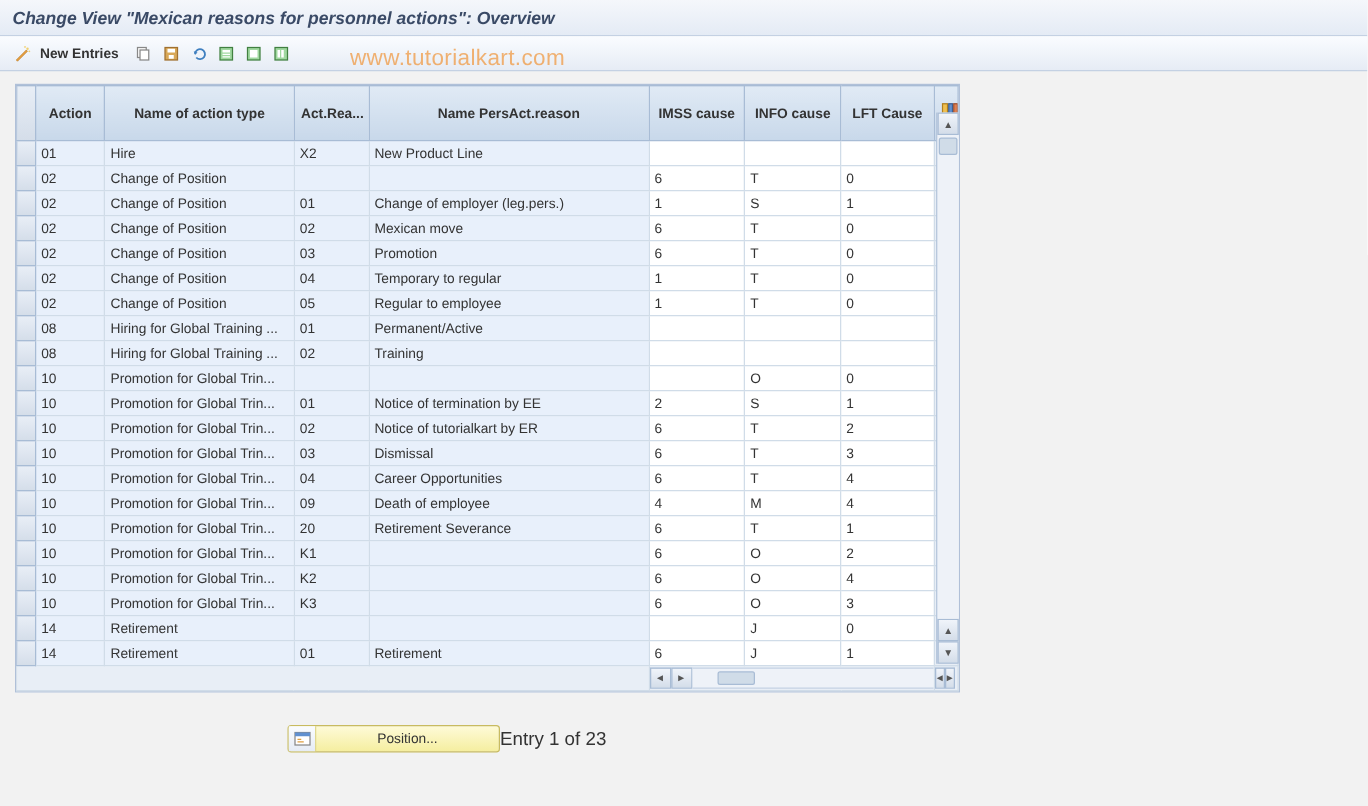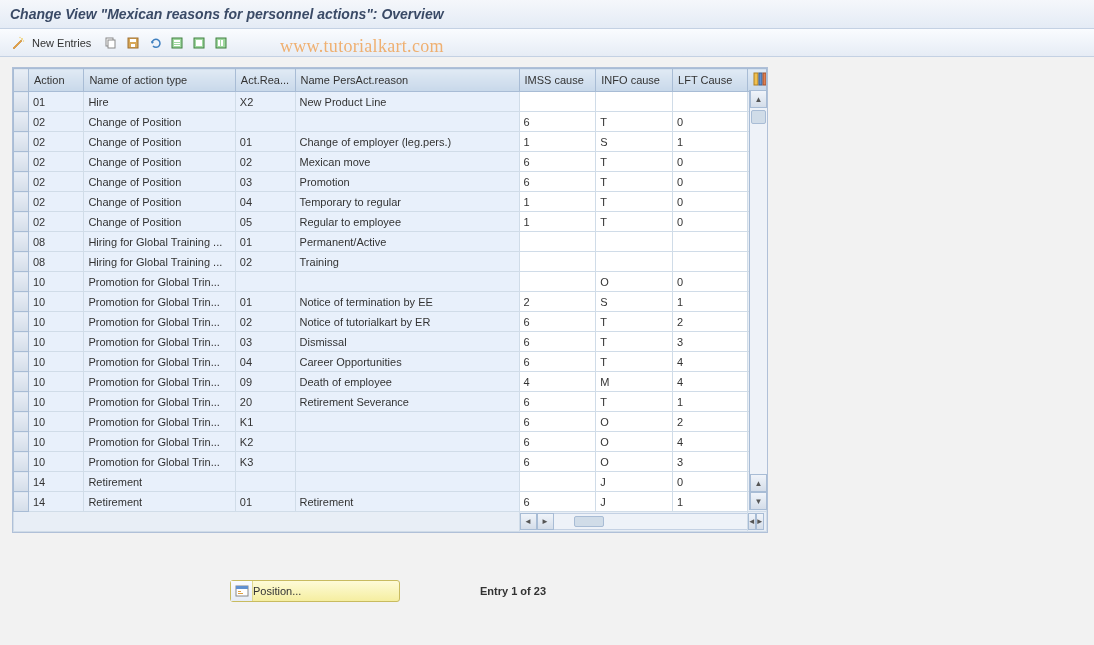--- a/index.html
+++ b/index.html
@@ -24,20 +24,21 @@
     color: #3a4a66;
   }
   .toolbar {
     background: linear-gradient(to bottom, #fafcff, #e6ecf5);
     border-bottom: 1px solid #c4d1e3;
     padding: 4px 10px;
     display: flex;
     align-items: center;
     gap: 6px;
     height: 28px;
+    font-weight: bold;
   }
   .tb-icon {
     width: 16px;
     height: 16px;
     display: inline-flex;
     align-items: center;
     justify-content: center;
     cursor: pointer;
   }
   .tb-text {
@@ -49,42 +50,41 @@
   .watermark {
     position: absolute;
     left: 280px;
     top: 36px;
     font-size: 18px;
     color: #f0a050;
     opacity: 0.8;
     font-weight: normal;
     pointer-events: none;
     letter-spacing: 0.3px;
-    font-family: Liberation Serif, serif;
   }
   .content {
     padding: 10px 12px;
   }
   .table-wrap {
     border: 1px solid #b0c0d8;
     background: #fff;
     width: 756px;
     position: relative;
   }
   table {
     border-collapse: collapse;
     width: 100%;
     table-layout: fixed;
   }
   th {
     background: linear-gradient(to bottom, #e0eaf5, #c8d8ea);
     border: 1px solid #a8bcd5;
-    text-align: left;
-    padding: 3px 5px;
-    font-weight: normal;
+    text-align: center;
+    padding: 13px 5px;
+    font-weight: bold;
     font-size: 11px;
     color: #333;
     height: 20px;
     overflow: hidden;
     white-space: nowrap;
   }
   td {
     border: 1px solid #d0dce8;
     padding: 2px 4px;
     height: 20px;
@@ -167,26 +167,24 @@
   }
   .pos-btn-icon {
     width: 22px;
     height: 100%;
     border-right: 1px solid #e0d890;
     display: flex;
     align-items: center;
     justify-content: center;
     background: linear-gradient(to bottom, #fafcff, #e6ecf5);
   }
-  .pos-btn-label { flex: 1; text-align: left; }
+  .pos-btn-label { flex: 1; text-align: center; }
   .entry-text {
-    margin-left: 80px;
-    font-size: 11px;
+    font-size: 15px;
     color: #333;
-    font-weight: bold;
   }
 </style>
 </head>
 <body>
 
 <div class="title-bar">Change View "Mexican reasons for personnel actions": Overview</div>
 
 <div class="toolbar">
   <span class="tb-icon">
     <svg width="14" height="14" viewBox="0 0 14 14">

